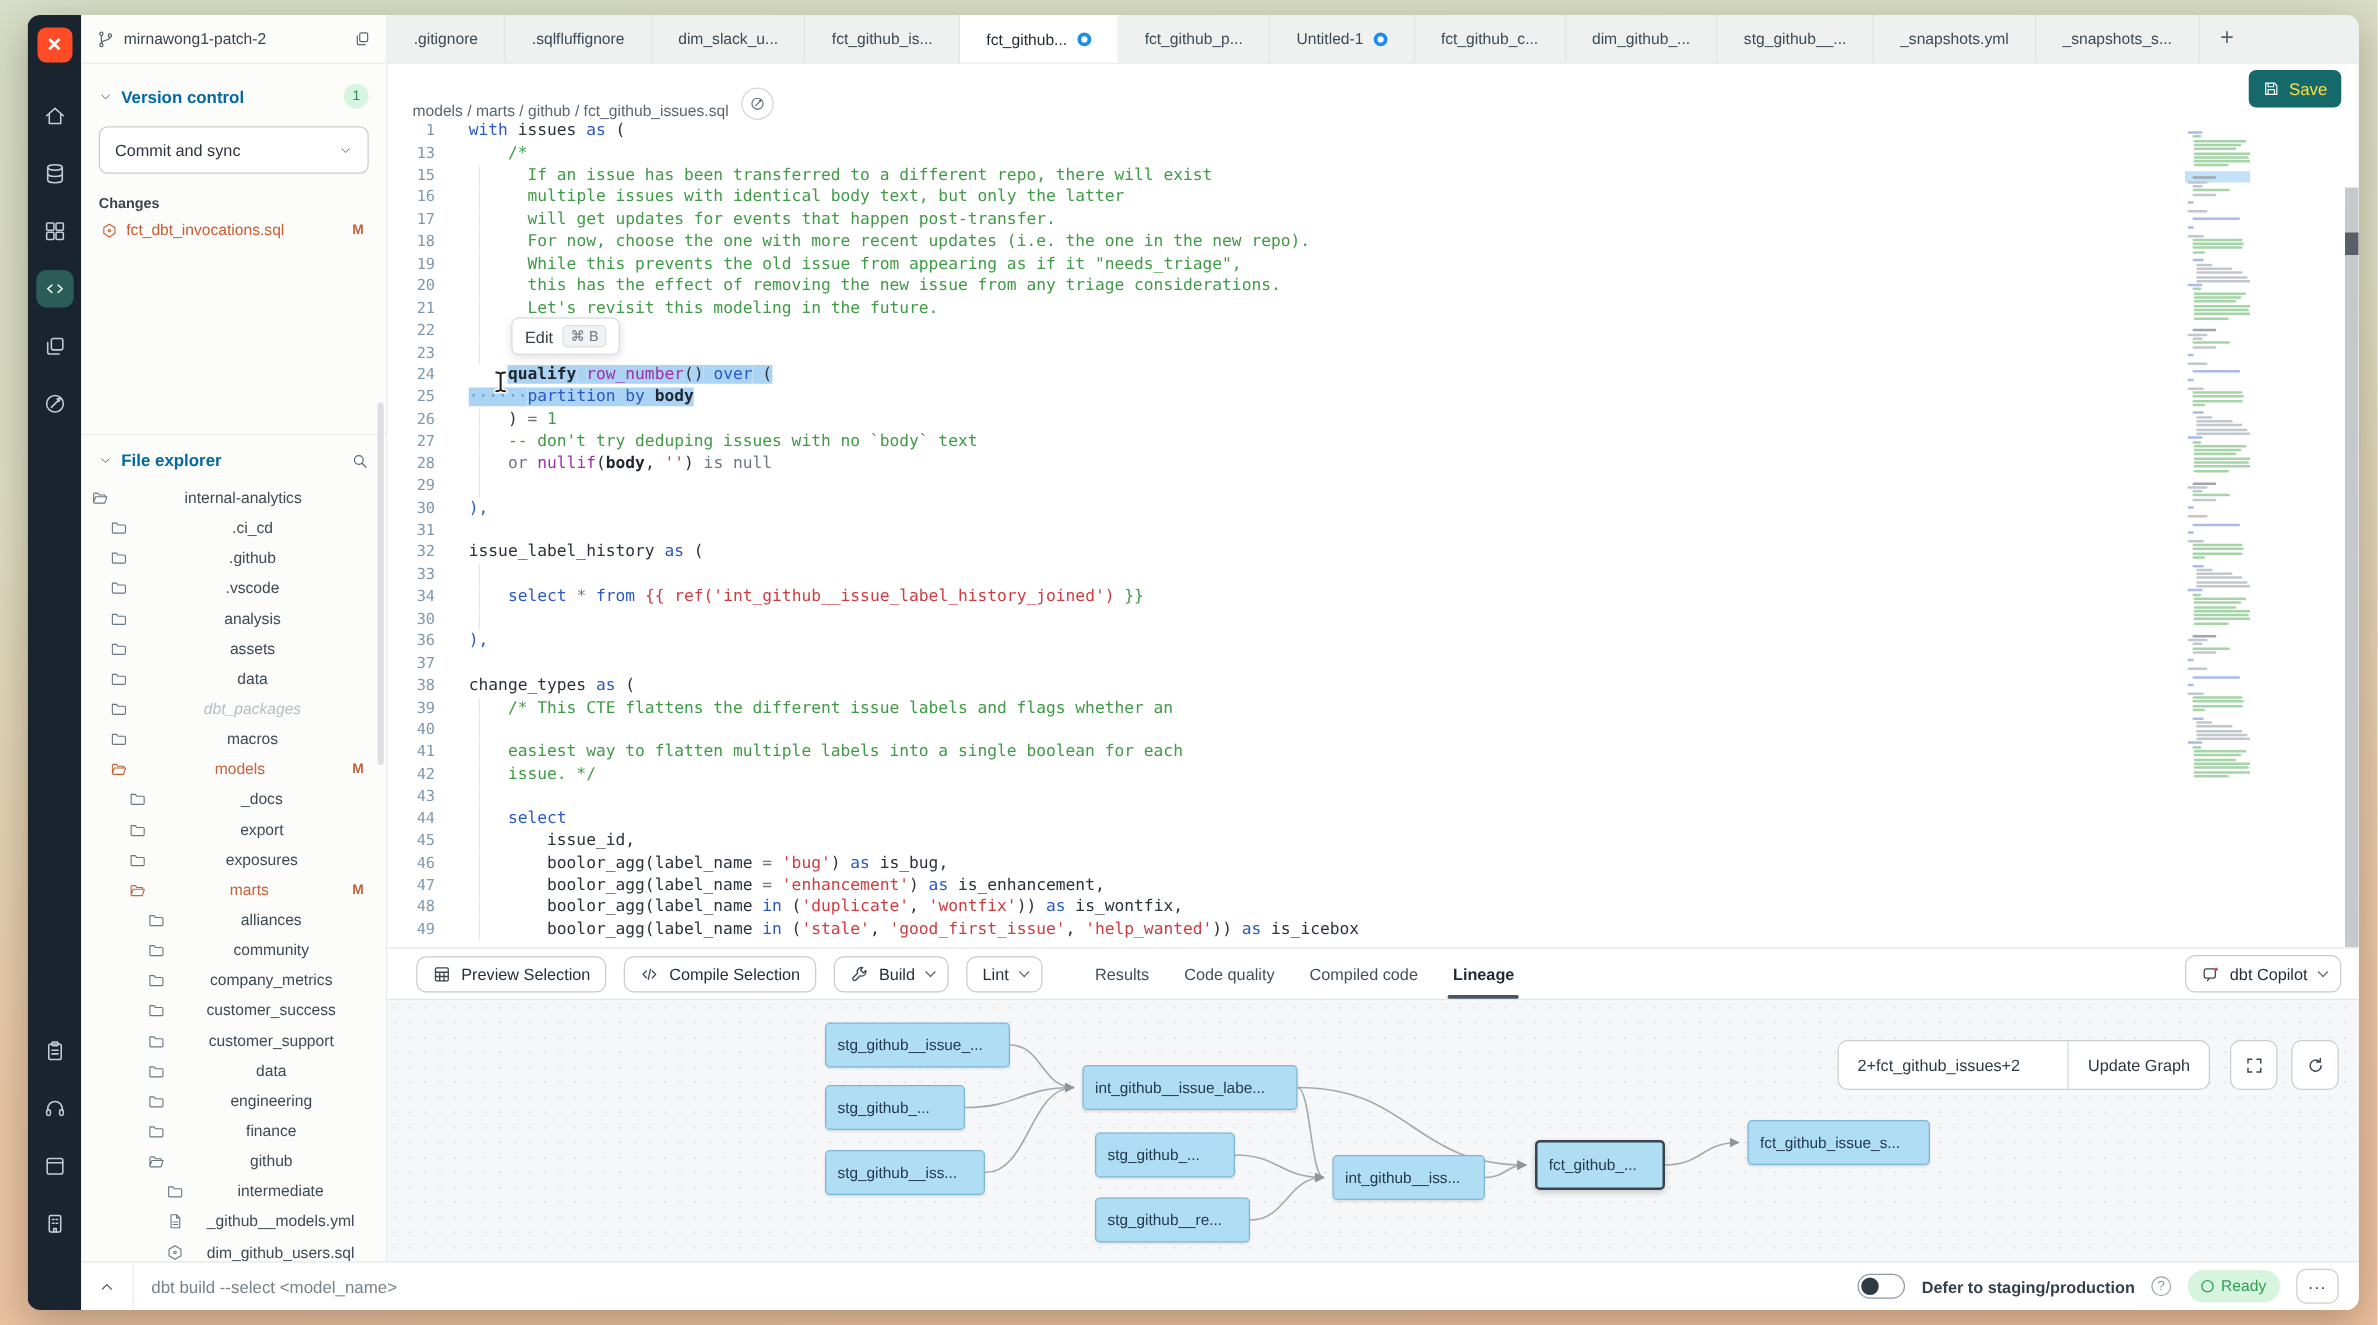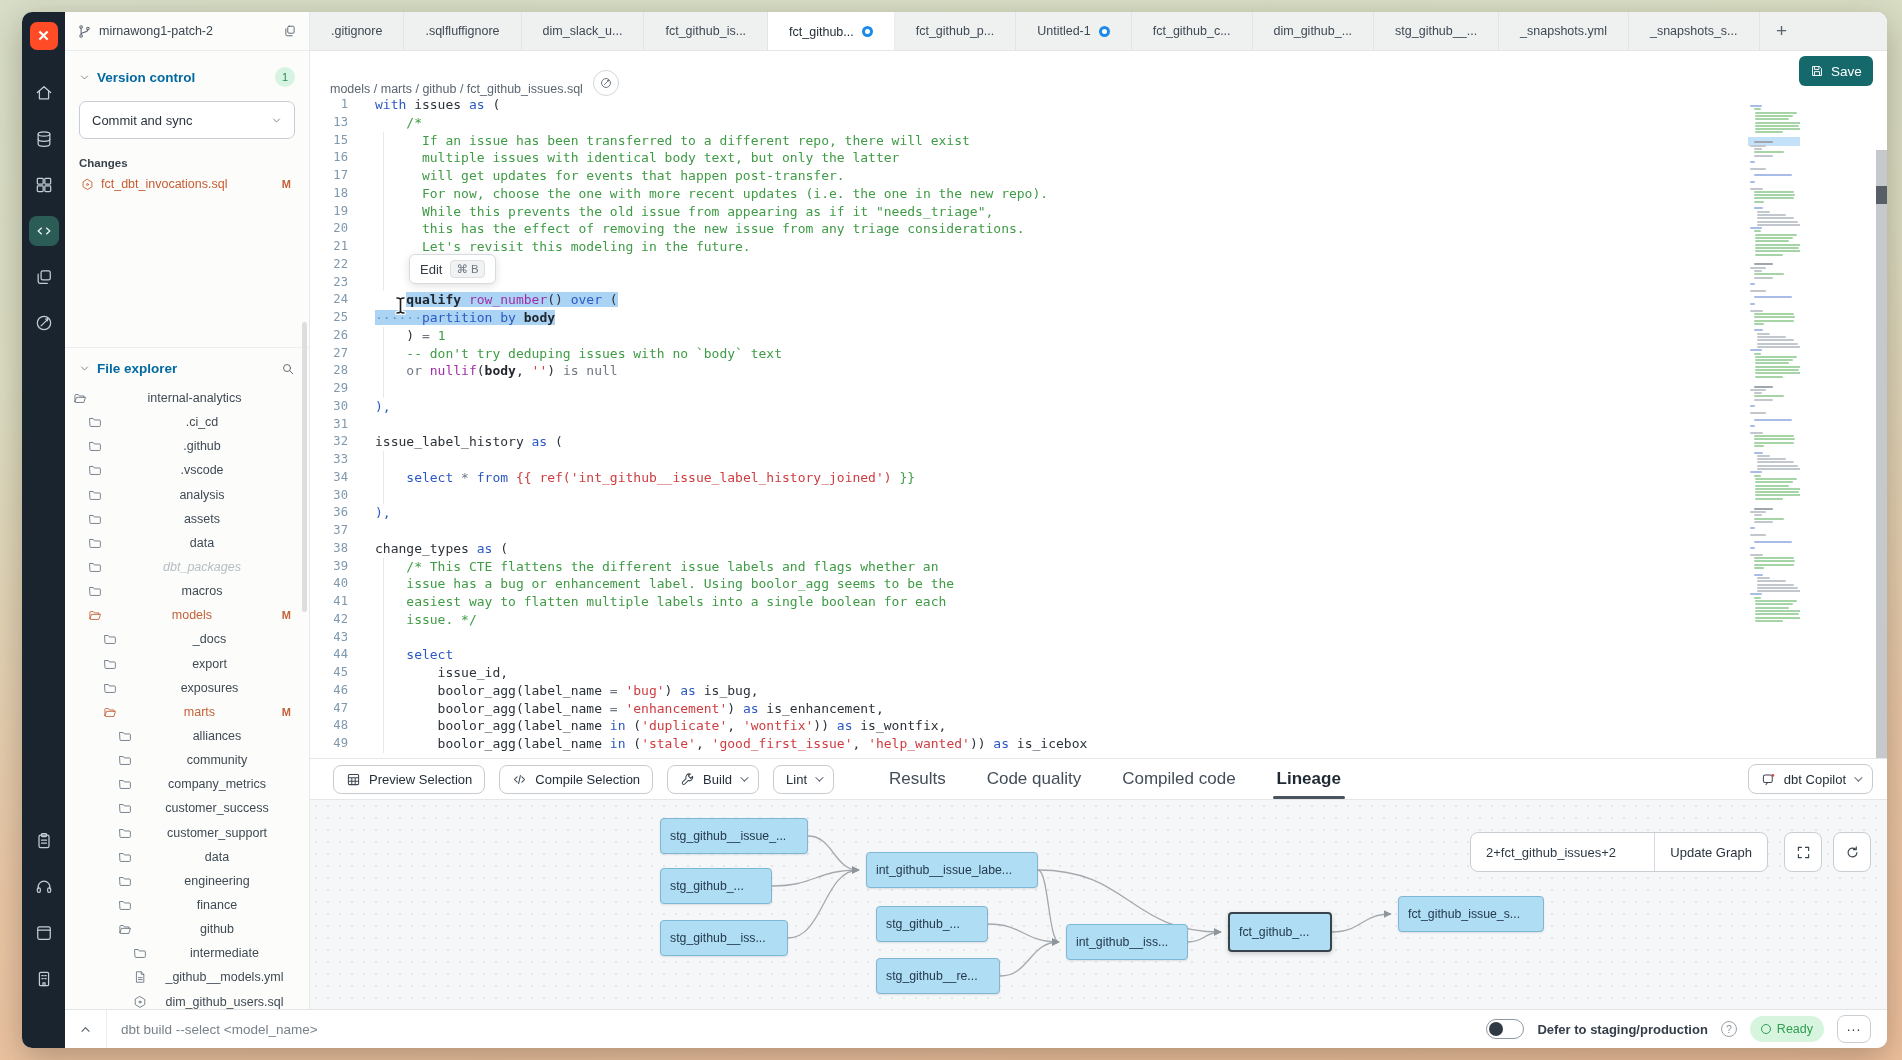--- a/index.html
+++ b/index.html
@@ -52,21 +52,21 @@
   .tab.active { background:#fff; color:#1f2933; margin-bottom:-1px; border-right-color:#ececec; }
   .dot { width:11px; height:11px; border-radius:50%; border:3.2px solid #1d8ce8; background:#fff; flex:none; }
   .tab-add { width:44px; display:flex; align-items:center; justify-content:center; color:#5a646e; font-size:19px; }
 
   
   .editor { flex:1; position:relative; background:#fff; overflow:hidden; }
   .crumbrow { position:absolute; left:0; top:0; height:45px; display:flex; align-items:flex-end; gap:10px; padding-left:20px; }
   .crumb { font-size:12.5px; color:#5b6670; }
   .compass-btn { width:26px; height:26px; border:1px solid #d3d7da; border-radius:50%; display:flex; align-items:center; justify-content:center; background:#fff; }
   .compass-btn svg { stroke:#5b6670; fill:none; stroke-width:1.4; }
-  .save-btn { position:absolute; right:14px; top:5px; width:74px; height:30px; background:#15696b; border-radius:6px; color:#ffffff; font-size:13.5px; display:flex; align-items:center; justify-content:center; gap:7px; }
+  .save-btn { position:absolute; right:14px; top:5px; width:74px; height:30px; background:#15696b; border-radius:6px; color:#fde047; font-size:13.5px; display:flex; align-items:center; justify-content:center; gap:7px; }
   .save-btn svg { stroke:#fff; fill:none; stroke-width:1.5; }
   .code { position:absolute; left:0; top:45px; right:0; bottom:0; }
   .cl { position:absolute; left:0; right:0; height:17.75px; font-family:"DejaVu Sans Mono",monospace; font-size:13px; line-height:17.75px; white-space:pre; }
   .cl .ln { position:absolute; left:0; width:38px; text-align:right; color:#7e98ae; font-size:12.2px; }
   .cl .ct { position:absolute; left:65px; top:0; }
   .cl .gd { position:absolute; left:73px; top:0; height:100%; width:1px; background:#e6e9ec; }
   .tk-k{color:#2b59c3} .tk-f{color:#a12ea8} .tk-s{color:#ce3c40} .tk-c{color:#3f9b45}
   .tk-p{color:#2b323a} .tk-o{color:#6f7782} .tk-n{color:#3f9b45} .tk-g{color:#3f9b45}
   .tk-b{color:#21262c;font-weight:bold} .tk-w{color:#5d9bd3}
   .sel { background:#abd3f3; }
@@ -78,21 +78,21 @@
   .mm-band { position:absolute; left:0; top:34px; width:52px; height:9px; background:#c3e2fa; }
   .mm-r { position:absolute; height:2px; border-radius:1px; }
   .vscroll { position:absolute; left:1566px; top:99px; width:11px; height:608px; background:#c6c9cb; }
   .vthumb { position:absolute; left:0; top:36px; width:11px; height:18px; background:#585f66; }
 
   
   .toolbar { height:42px; border-top:1px solid #e4e6e8; border-bottom:1px solid #e4e6e8; background:#fff; display:flex; align-items:center; padding-left:23px; position:relative; flex:none; }
   .tbtn { height:29px; border:1px solid #c6cbd0; border-radius:8px; background:#fff; display:flex; align-items:center; gap:8px; padding:0 12px; font-size:13px; color:#242f3a; margin-right:14px; white-space:nowrap; }
   .tbtn svg { stroke:#3a4550; fill:none; stroke-width:1.5; stroke-linecap:round; stroke-linejoin:round; }
   .caret { border:solid #5a646e; border-width:0 1.5px 1.5px 0; width:6px; height:6px; transform:rotate(45deg) translateY(-2px); display:inline-block; }
-  .ttab { margin-left:41px; font-size:17px; color:#434e59; position:relative; height:100%; display:flex; align-items:center; white-space:nowrap; }
+  .ttab { margin-left:28px; font-size:13px; color:#434e59; position:relative; height:100%; display:flex; align-items:center; white-space:nowrap; }
   .ttab.active { color:#1f2933; font-weight:bold; }
   .ttab.active::after { content:""; position:absolute; left:-4px; right:-4px; bottom:0; height:3px; background:#49545f; border-radius:2px; }
   .copilot { margin-left:auto; margin-right:14px; height:30px; border:1px solid #c6cbd0; border-radius:8px; display:flex; align-items:center; gap:8px; padding:0 12px; font-size:13px; color:#242f3a; white-space:nowrap; }
   .copilot svg { stroke:#3a4550; fill:none; stroke-width:1.5; }
 
   
   .lineage { height:209px; position:relative; background:#f6f7f8; background-image:radial-gradient(circle,#e3e5e7 1px,transparent 1px); background-size:12px 12px; overflow:hidden; flex:none; }
   .edges { position:absolute; left:0; top:0; }
   .node { position:absolute; height:36px; background:#aeddf4; border:1px solid #7fb6d4; border-radius:4px; font-size:12.3px; color:#24394c; display:flex; align-items:center; padding-left:9px; white-space:nowrap; overflow:hidden; box-shadow:0 1px 2px rgba(0,0,0,.10); z-index:2; }
   .node.selnode { border:2px solid #39434e; height:40px; box-shadow:0 2px 5px rgba(0,0,0,.18); }
@@ -507,21 +507,21 @@
                 <div class="cl" style="top: 301.75px;"><span class="ln">30</span><span class="ct"><span class="tk-k">),</span></span></div>
                 <div class="cl" style="top: 319.5px;"><span class="ln">31</span><span class="ct"></span></div>
                 <div class="cl" style="top: 337.25px;"><span class="ln">32</span><span class="ct"><span class="tk-p">issue_label_history </span><span class="tk-k">as</span><span class="tk-p"> (</span></span></div>
                 <div class="cl" style="top: 355px;"><span class="gd"></span><span class="ln">33</span><span class="ct"></span></div>
                 <div class="cl" style="top: 372.75px;"><span class="gd"></span><span class="ln">34</span><span class="ct"><span class="tk-p">    </span><span class="tk-k">select</span><span class="tk-p"> </span><span class="tk-o">*</span><span class="tk-p"> </span><span class="tk-k">from</span><span class="tk-p"> </span><span class="tk-s">{{ ref('int_github__issue_label_history_joined') </span><span class="tk-g">}}</span></span></div>
                 <div class="cl" style="top: 390.5px;"><span class="gd"></span><span class="ln">30</span><span class="ct"></span></div>
                 <div class="cl" style="top: 408.25px;"><span class="ln">36</span><span class="ct"><span class="tk-k">),</span></span></div>
                 <div class="cl" style="top: 426px;"><span class="ln">37</span><span class="ct"></span></div>
                 <div class="cl" style="top: 443.75px;"><span class="ln">38</span><span class="ct"><span class="tk-p">change_types </span><span class="tk-k">as</span><span class="tk-p"> (</span></span></div>
                 <div class="cl" style="top: 461.5px;"><span class="gd"></span><span class="ln">39</span><span class="ct"><span class="tk-p">    </span><span class="tk-c">/* This CTE flattens the different issue labels and flags whether an</span></span></div>
-                <div class="cl" style="top: 479.25px;"><span class="gd"></span><span class="ln">40</span><span class="ct"><span class="tk-p">    </span><span class="tk-c">issue has a bug or enhancement label. Using boolor_agg seems to be the</span></span></div>
+                <div class="cl" style="top: 479.25px;"><span class="gd"></span><span class="ln">40</span><span class="ct"><span class="tk-p">    </span></span></div>
                 <div class="cl" style="top: 497px;"><span class="gd"></span><span class="ln">41</span><span class="ct"><span class="tk-p">    </span><span class="tk-c">easiest way to flatten multiple labels into a single boolean for each</span></span></div>
                 <div class="cl" style="top: 514.75px;"><span class="gd"></span><span class="ln">42</span><span class="ct"><span class="tk-p">    </span><span class="tk-c">issue. */</span></span></div>
                 <div class="cl" style="top: 532.5px;"><span class="gd"></span><span class="ln">43</span><span class="ct"></span></div>
                 <div class="cl" style="top: 550.25px;"><span class="gd"></span><span class="ln">44</span><span class="ct"><span class="tk-p">    </span><span class="tk-k">select</span></span></div>
                 <div class="cl" style="top: 568px;"><span class="gd"></span><span class="ln">45</span><span class="ct"><span class="tk-p">        issue_id,</span></span></div>
                 <div class="cl" style="top: 585.75px;"><span class="gd"></span><span class="ln">46</span><span class="ct"><span class="tk-p">        boolor_agg(label_name </span><span class="tk-o">=</span><span class="tk-p"> </span><span class="tk-s">'bug'</span><span class="tk-p">) </span><span class="tk-k">as</span><span class="tk-p"> is_bug,</span></span></div>
                 <div class="cl" style="top: 603.5px;"><span class="gd"></span><span class="ln">47</span><span class="ct"><span class="tk-p">        boolor_agg(label_name </span><span class="tk-o">=</span><span class="tk-p"> </span><span class="tk-s">'enhancement'</span><span class="tk-p">) </span><span class="tk-k">as</span><span class="tk-p"> is_enhancement,</span></span></div>
                 <div class="cl" style="top: 621.25px;"><span class="gd"></span><span class="ln">48</span><span class="ct"><span class="tk-p">        boolor_agg(label_name </span><span class="tk-k">in</span><span class="tk-p"> (</span><span class="tk-s">'duplicate'</span><span class="tk-p">, </span><span class="tk-s">'wontfix'</span><span class="tk-p">)) </span><span class="tk-k">as</span><span class="tk-p"> is_wontfix,</span></span></div>
                 <div class="cl" style="top: 639px;"><span class="gd"></span><span class="ln">49</span><span class="ct"><span class="tk-p">        boolor_agg(label_name </span><span class="tk-k">in</span><span class="tk-p"> (</span><span class="tk-s">'stale'</span><span class="tk-p">, </span><span class="tk-s">'good_first_issue'</span><span class="tk-p">, </span><span class="tk-s">'help_wanted'</span><span class="tk-p">)) </span><span class="tk-k">as</span><span class="tk-p"> is_icebox</span></span></div>
               </div>

